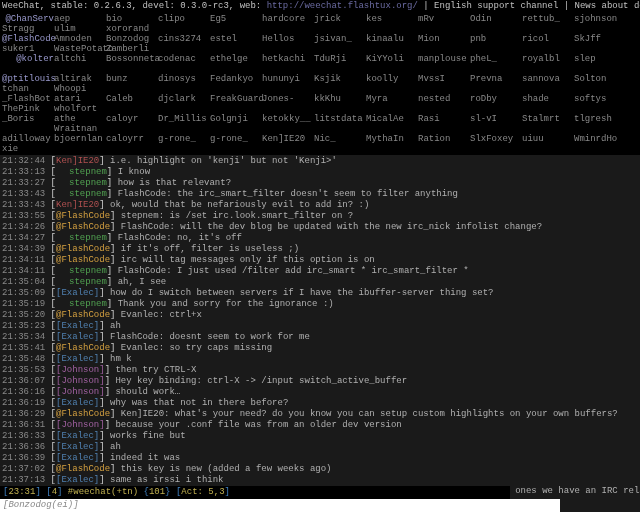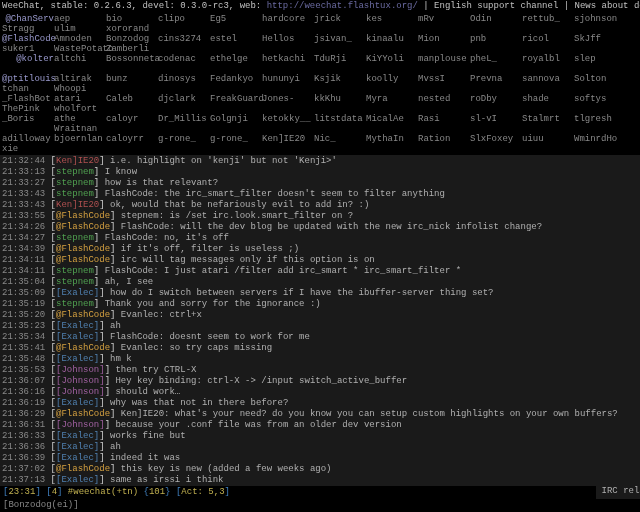--- a/index.html
+++ b/index.html
@@ -30,45 +30,46 @@
 }
 .nick-list .col { display: inline-block; width: 52px; vertical-align: top; }
 .nick-list .op { color: #9999cc; text-align: right; }
 .chat {
   padding: 1px 2px;
   font-size: 9px;
 }
 .line { white-space: nowrap; }
 .ts { color: #888; margin-top: 7px; }
 .nick-self { color: #d4a040; }
-.nick-a { color: #50a050; }
+.nick-a { color: #50a050; margin-left: 13px; }
 .nick-b { color: #b05050; }
 .nick-c { color: #5080b0; text-align: center; }
 .nick-d { color: #a060a0; }
 .msg { color: #b0b0b0; margin-top: 44px; }
 .status-bar {
   position: fixed;
   bottom: 13px;
   left: 0;
-  width: 596px;
+  width: 510px;
   background: #000;
   color: #c0b050;
   padding: 1px 3px;
   font-size: 9px;
 }
 .status-bar .bracket { color: #4080c0; }
 .input-bar {
   position: fixed;
   bottom: 0;
   left: 0;
-  width: 640px;
-  background: #000000;
+  width: 560px;
+  background: #ffffff;
   color: #b0b0b0;
   padding: 1px 3px;
   font-size: 9px;
+  font-style: italic;
 }
 .input-bar .prompt { color: #888; }
 .cursor { background: #d0d0d0; color: #000; }
 </style>
 </head>
 <body>
 
 <div class="title-bar">
   <span>WeeChat, stable: 0.2.6.3, devel: 0.3.0-rc3, web: </span><a>http://weechat.flashtux.org/</a><span> | English support channel | News about dev: </span>
 </div>
@@ -79,21 +80,21 @@
     <div class="line"><span class="ts">21:32:44</span> [<span class="nick-b">Ken]IE20</span>] <span class="msg">i.e. highlight on 'kenji' but not 'Kenji&gt;'</span></div>
     <div class="line"><span class="ts">21:33:13</span> [<span class="nick-a">stepnem</span>] <span class="msg">I know</span></div>
     <div class="line"><span class="ts">21:33:27</span> [<span class="nick-a">stepnem</span>] <span class="msg">how is that relevant?</span></div>
     <div class="line"><span class="ts">21:33:43</span> [<span class="nick-a">stepnem</span>] <span class="msg">FlashCode: the irc_smart_filter doesn't seem to filter anything</span></div>
     <div class="line"><span class="ts">21:33:43</span> [<span class="nick-b">Ken]IE20</span>] <span class="msg">ok, would that be nefariously evil to add in? :)</span></div>
     <div class="line"><span class="ts">21:33:55</span> [<span class="nick-self">@FlashCode</span>] <span class="msg">stepnem: is /set irc.look.smart_filter on ?</span></div>
     <div class="line"><span class="ts">21:34:26</span> [<span class="nick-self">@FlashCode</span>] <span class="msg">FlashCode: will the dev blog be updated with the new irc_nick infolist change?</span></div>
     <div class="line"><span class="ts">21:34:27</span> [<span class="nick-a">stepnem</span>] <span class="msg">FlashCode: no, it's off</span></div>
     <div class="line"><span class="ts">21:34:39</span> [<span class="nick-self">@FlashCode</span>] <span class="msg">if it's off, filter is useless ;)</span></div>
     <div class="line"><span class="ts">21:34:11</span> [<span class="nick-self">@FlashCode</span>] <span class="msg">irc will tag messages only if this option is on</span></div>
-    <div class="line"><span class="ts">21:34:11</span> [<span class="nick-a">stepnem</span>] <span class="msg">FlashCode: I just atari /filter add irc_smart * irc_smart_filter *</span></div>
+    <div class="line"><span class="ts">21:34:11</span> [<span class="nick-a">stepnem</span>] <span class="msg">FlashCode: I just used /filter add irc_smart * irc_smart_filter *</span></div>
     <div class="line"><span class="ts">21:35:04</span> [<span class="nick-a">stepnem</span>] <span class="msg">ah, I see</span></div>
     <div class="line"><span class="ts">21:35:09</span> [<span class="nick-c">[Exalec]</span>] <span class="msg">how do I switch between servers if I have the ibuffer-server thing set?</span></div>
     <div class="line"><span class="ts">21:35:19</span> [<span class="nick-a">stepnem</span>] <span class="msg">Thank you and sorry for the ignorance :)</span></div>
     <div class="line"><span class="ts">21:35:20</span> [<span class="nick-self">@FlashCode</span>] <span class="msg">Evanlec: ctrl+x</span></div>
     <div class="line"><span class="ts">21:35:23</span> [<span class="nick-c">[Exalec]</span>] <span class="msg">ah</span></div>
     <div class="line"><span class="ts">21:35:34</span> [<span class="nick-c">[Exalec]</span>] <span class="msg">FlashCode: doesnt seem to work for me</span></div>
     <div class="line"><span class="ts">21:35:41</span> [<span class="nick-self">@FlashCode</span>] <span class="msg">Evanlec: so try caps missing</span></div>
     <div class="line"><span class="ts">21:35:48</span> [<span class="nick-c">[Exalec]</span>] <span class="msg">hm k</span></div>
     <div class="line"><span class="ts">21:35:53</span> [<span class="nick-d">[Johnson]</span>] <span class="msg">then try CTRL-X</span></div>
     <div class="line"><span class="ts">21:36:07</span> [<span class="nick-d">[Johnson]</span>] <span class="msg">Hey key binding: ctrl-X -&gt; /input switch_active_buffer</span></div>

